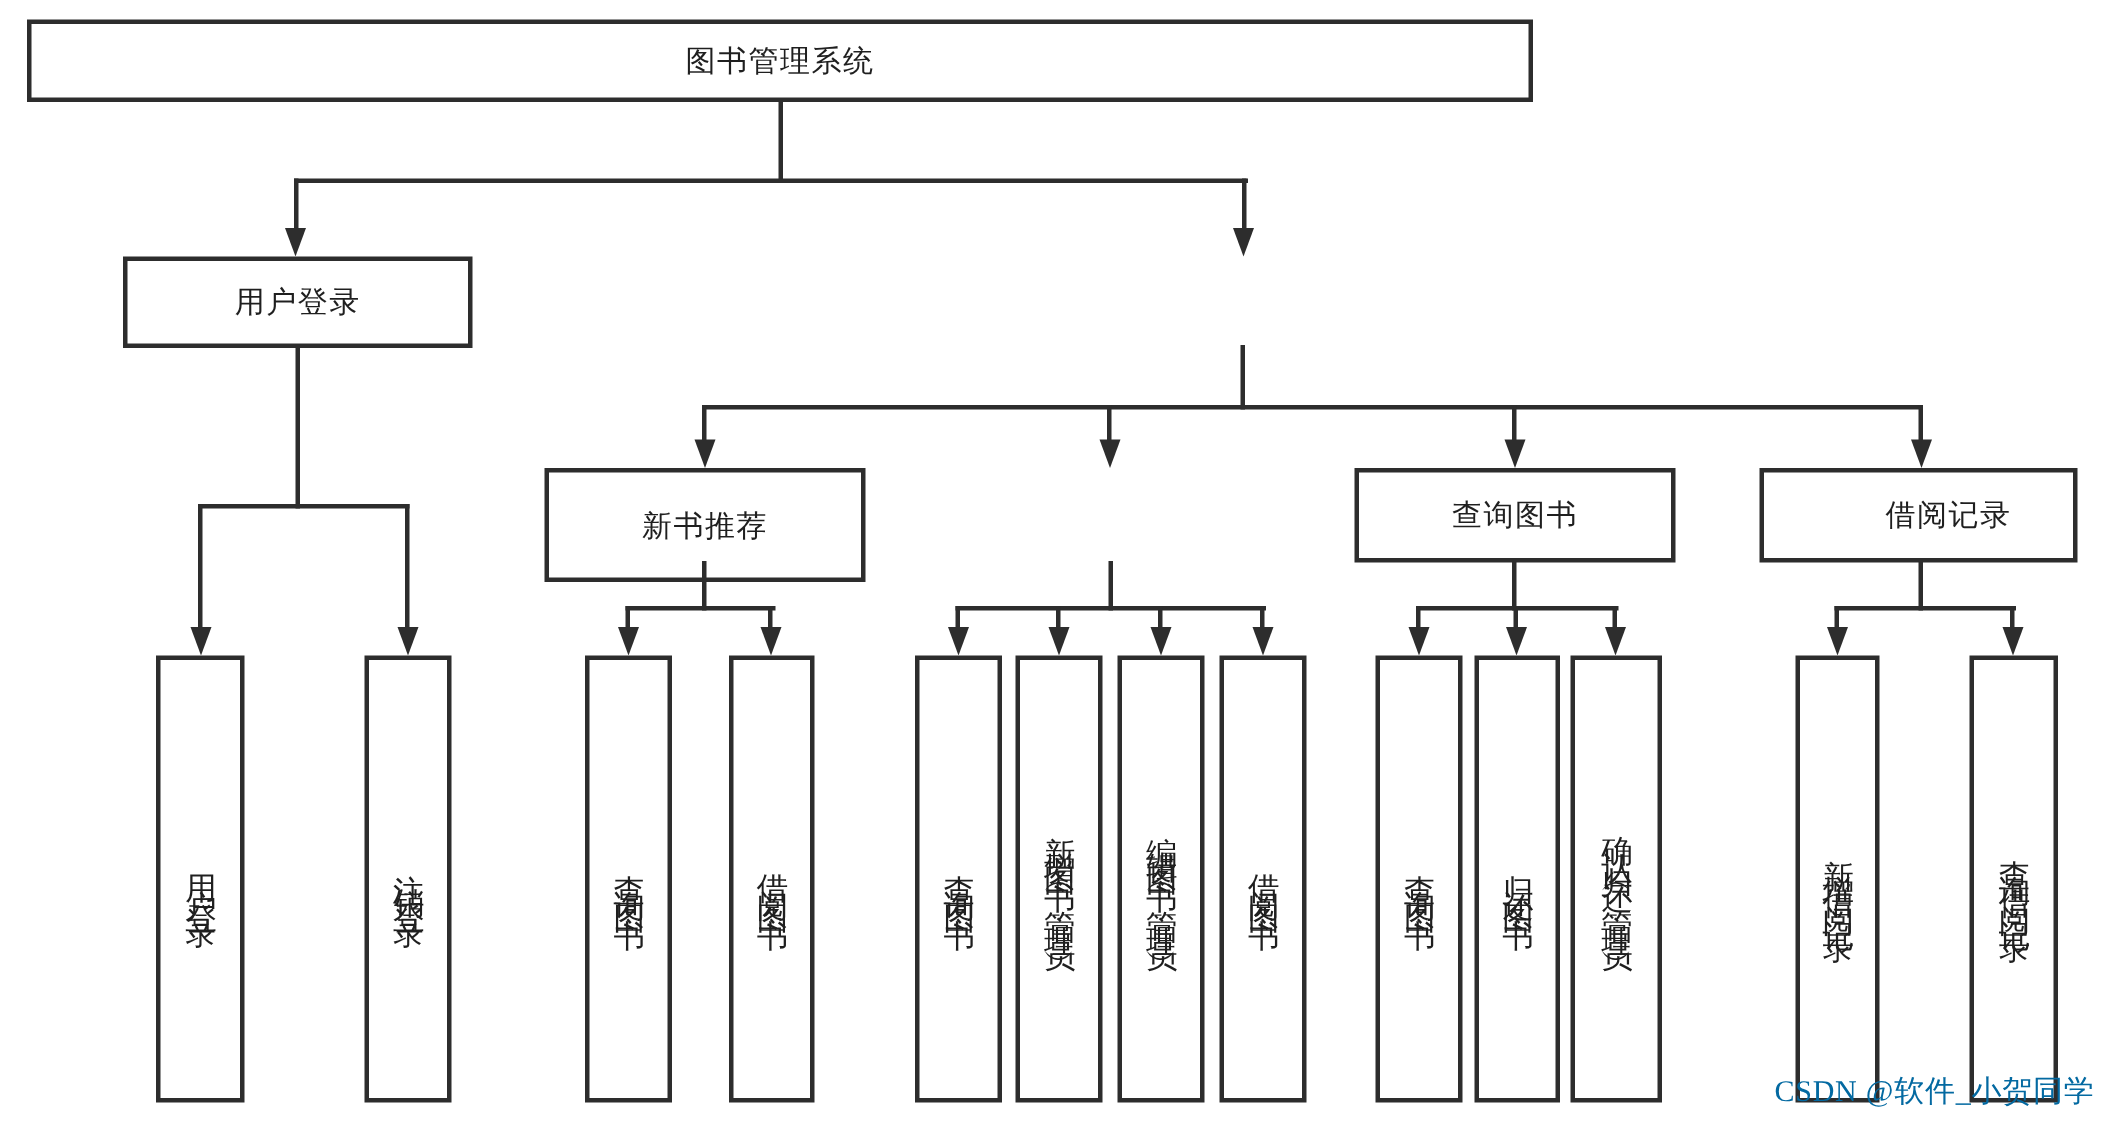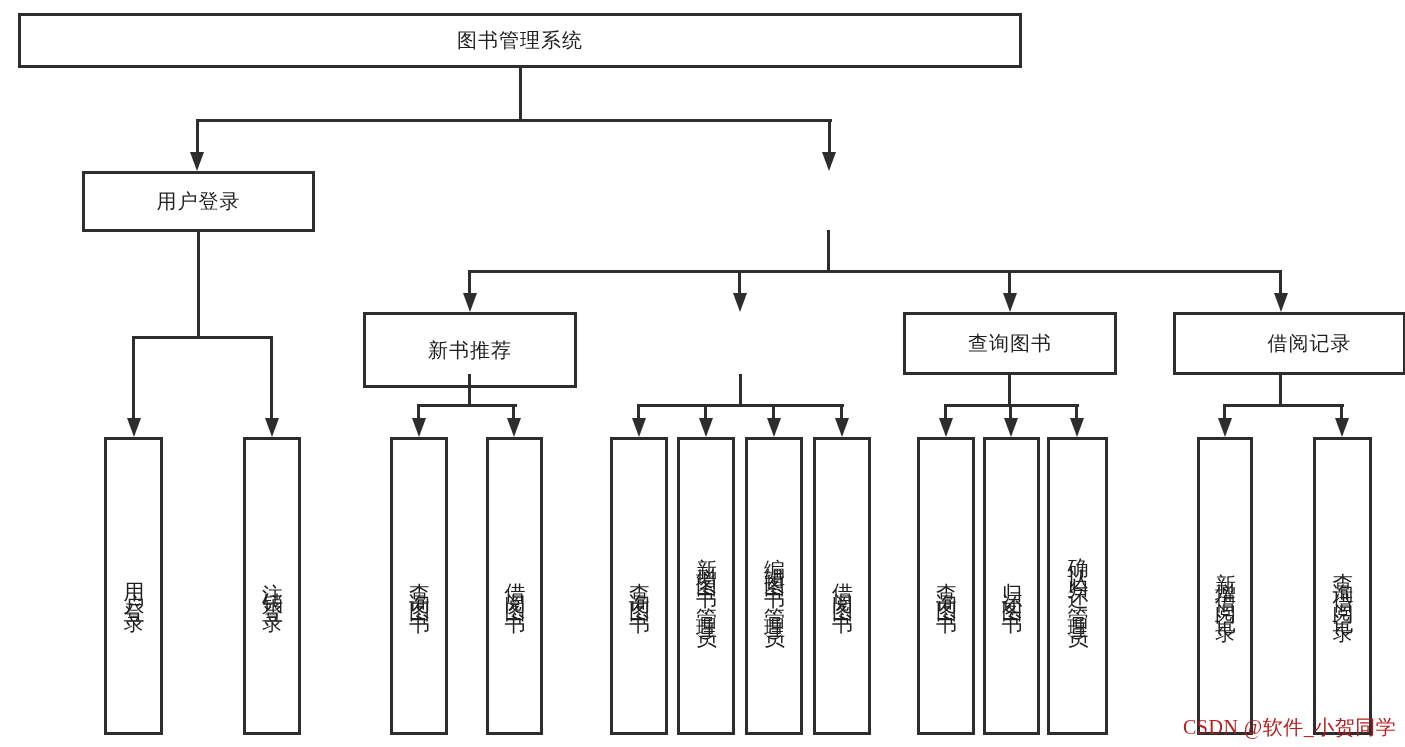--- a/index.html
+++ b/index.html
@@ -42,21 +42,21 @@
     width: 0; height: 0;
     border-left: 7px solid transparent;
     border-right: 7px solid transparent;
     border-top: 19px solid #2d2d2d;
   }
   .watermark {
     position: absolute;
     left: 1183px;
     top: 714px;
     font-size: 20px;
-    color: #b91c1c;
+    color: #0369a1;
     letter-spacing: 0.5px;
     white-space: nowrap;
   }
 </style>
 </head>
 <body>
 
 <div class="canvas">
 
   <div class="box hbox" style="left:18px; top:13px; width:1004px; height:55px;">
@@ -93,21 +93,21 @@
   <div class="ah" style="left:1003px; top:293px;"></div>
   <div class="line v" style="left:1279px; top:270px; height:27px;"></div>
   <div class="ah" style="left:1274px; top:293px;"></div>
 
   <div class="box hbox" style="left:363px; top:312px; width:214px; height:76px;">
     <span>新书推荐</span>
   </div>
   <div class="box hbox" style="left:903px; top:312px; width:214px; height:63px;">
     <span>查询图书</span>
   </div>
-  <div class="box hbox" style="left:1173px; top:312px; width:233px; height:63px;padding-left:40px;">
+  <div class="box hbox" style="left:1173px; top:312px; width:212px; height:63px;padding-left:40px;">
     <span>借阅记录</span>
   </div>
 
   <div class="line v" style="left:468px; top:374px; height:33px;"></div>
   <div class="line h" style="left:417px; top:404px; width:100px;"></div>
   <div class="line v" style="left:417px; top:404px; height:17px;"></div>
   <div class="ah" style="left:412px; top:418px;"></div>
   <div class="line v" style="left:512px; top:404px; height:17px;"></div>
   <div class="ah" style="left:507px; top:418px;"></div>
 

